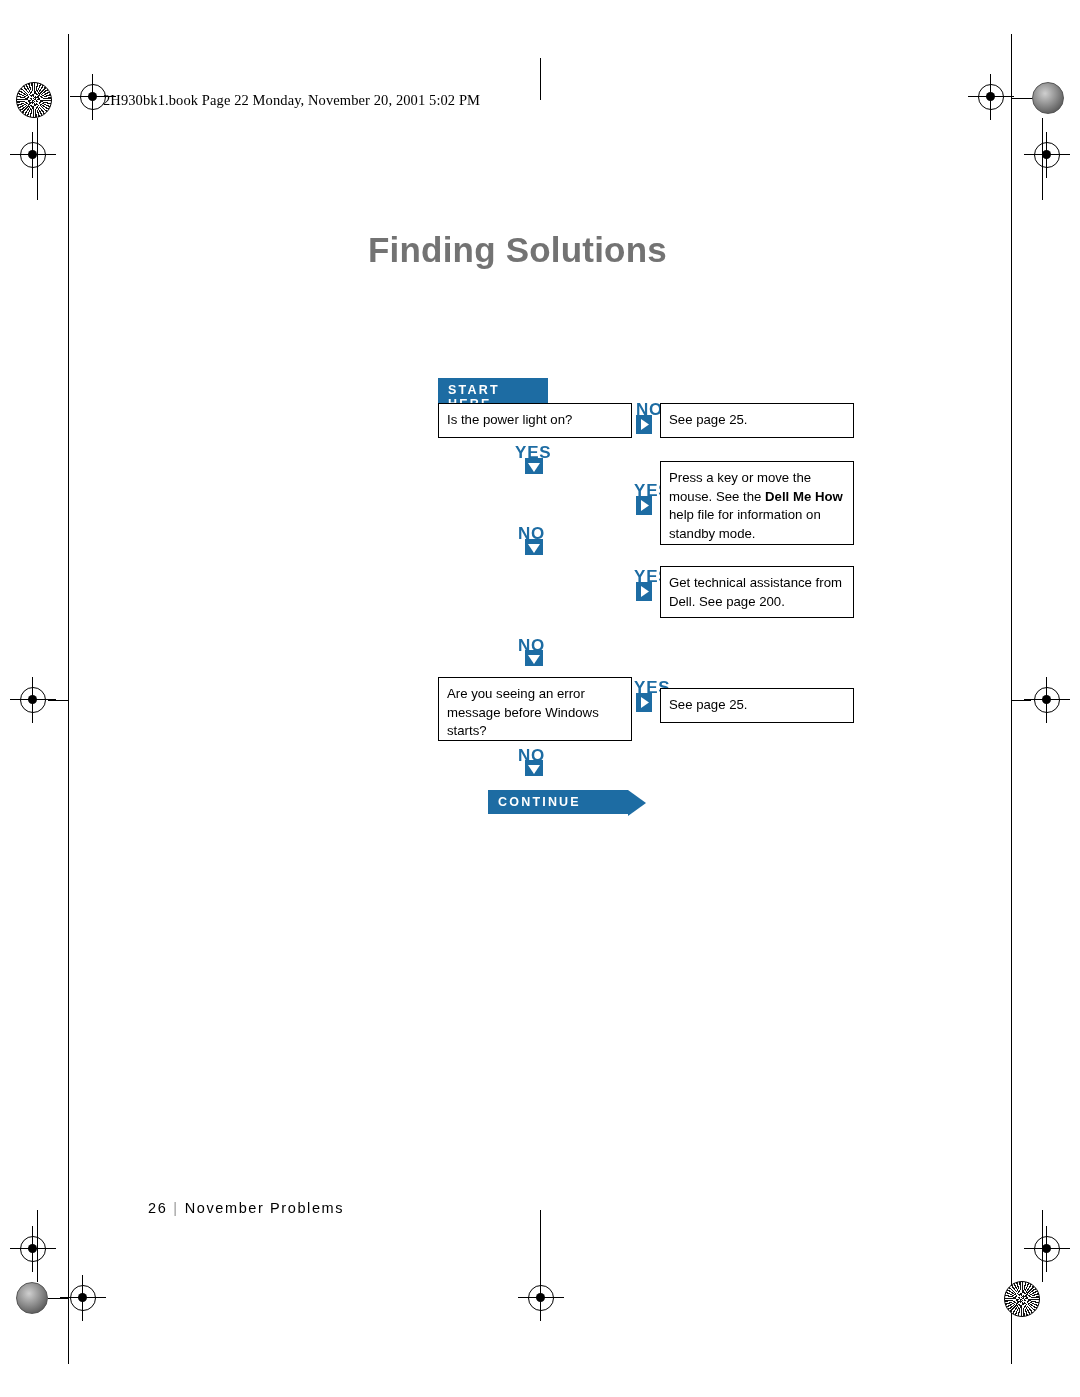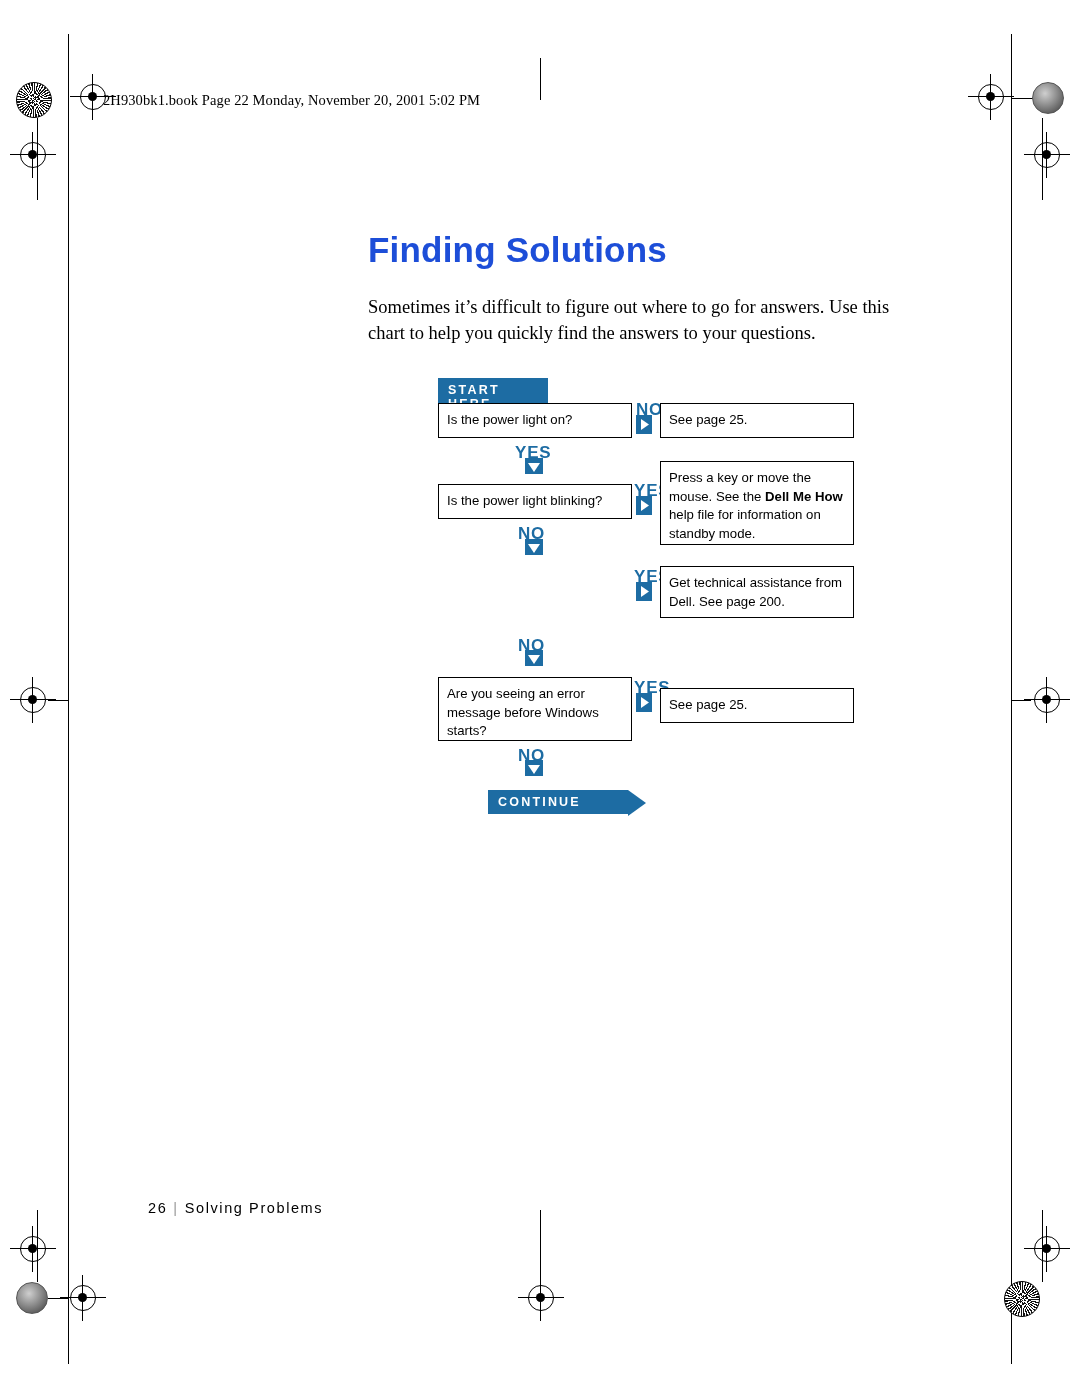--- a/index.html
+++ b/index.html
@@ -72,21 +72,21 @@
   .content {
     position: absolute;
     left: 368px;
     top: 230px;
     width: 560px;
   }
   h1.title {
     font-family: "Liberation Sans", sans-serif;
     font-size: 35px;
     font-weight: bold;
-    color: #1d4ed8;
+    color: #737373;
     margin: 0 0 24px 0;
     letter-spacing: 0.2px;
   }
   p.intro {
     font-family: "Liberation Serif", serif;
     font-size: 18.5px;
     line-height: 1.42;
     margin: 0;
     width: 556px;
   }
@@ -242,21 +242,20 @@
     <div class="reg-cross-h" style="left:70px; top:96px; width:46px; height:1px;"></div>
     <div class="reg-cross-v" style="left:92px; top:74px; width:1px; height:46px;"></div>
     <div class="reg-dot" style="left:88px; top:92px; width:9px; height:9px;"></div>
   </div>
 </div>
 
 <div class="book-header">2H930bk1.book  Page 22  Monday, November 20, 2001  5:02 PM</div>
 
 <div class="content">
   <h1 class="title">Finding Solutions</h1>
-  <p class="intro">Sometimes it’s difficult to figure out where to go for answers. Use this chart to help you quickly find the answers to your questions.</p>
 </div>
 
 <div class="chart">
 
   <div class="banner" style="left:0px; top:0px; width:110px;">START HERE</div>
 
   <div class="box" style="left:0px; top:25px; width:194px; height:35px;">
     <span>Is the power light on?</span>
   </div>
   <div class="lbl" style="left:198px; top:22px;">NO</div>
@@ -270,23 +269,20 @@
     <span>See page 25.</span>
   </div>
   <div class="lbl" style="left:77px; top:65px;">YES</div>
   <div class="arrow-down" style="left:85px; top:80px;">
     <svg width="22" height="22" viewBox="0 0 22 22">
         <rect x="2" y="0" width="18" height="16" fill="#1d6ca3"></rect>
         <path d="M5 5 L17 5 L11 14 Z" fill="#ffffff"></path>
       </svg>
   </div>
 
-  <div class="box" style="left:0px; top:106px; width:194px; height:35px;">
-    <span>Is the power light blinking?</span>
-  </div>
   <div class="lbl" style="left:196px; top:103px;">YES</div>
   <div class="arrow-right" style="left:198px; top:117px;">
     <svg width="20" height="22" viewBox="0 0 20 22">
         <rect x="0" y="1" width="16" height="19" fill="#1d6ca3"></rect>
         <path d="M5 5 L13 10.5 L5 16 Z" fill="#ffffff"></path>
       </svg>
   </div>
   <div class="box" style="left:222px; top:83px; width:194px; height:84px;">
     <span>Press a key or move the mouse. See the </span><b>Dell Me How</b><span> help file for information on standby mode.</span>
   </div>
@@ -335,14 +331,14 @@
         <rect x="2" y="0" width="18" height="16" fill="#1d6ca3"></rect>
         <path d="M5 5 L17 5 L11 14 Z" fill="#ffffff"></path>
       </svg>
   </div>
 
   <div class="banner" style="left:50px; top:412px; width:140px;">CONTINUE</div>
   <div class="banner-arrow" style="left:190px; top:412px;"></div>
 </div>
 
 <div class="footer">
-  <span>26</span><span class="bar">|</span><span>Solving Problems</span>
+  <span>26</span><span class="bar">|</span><span>November Problems</span>
 </div>
 
 </body></html>

